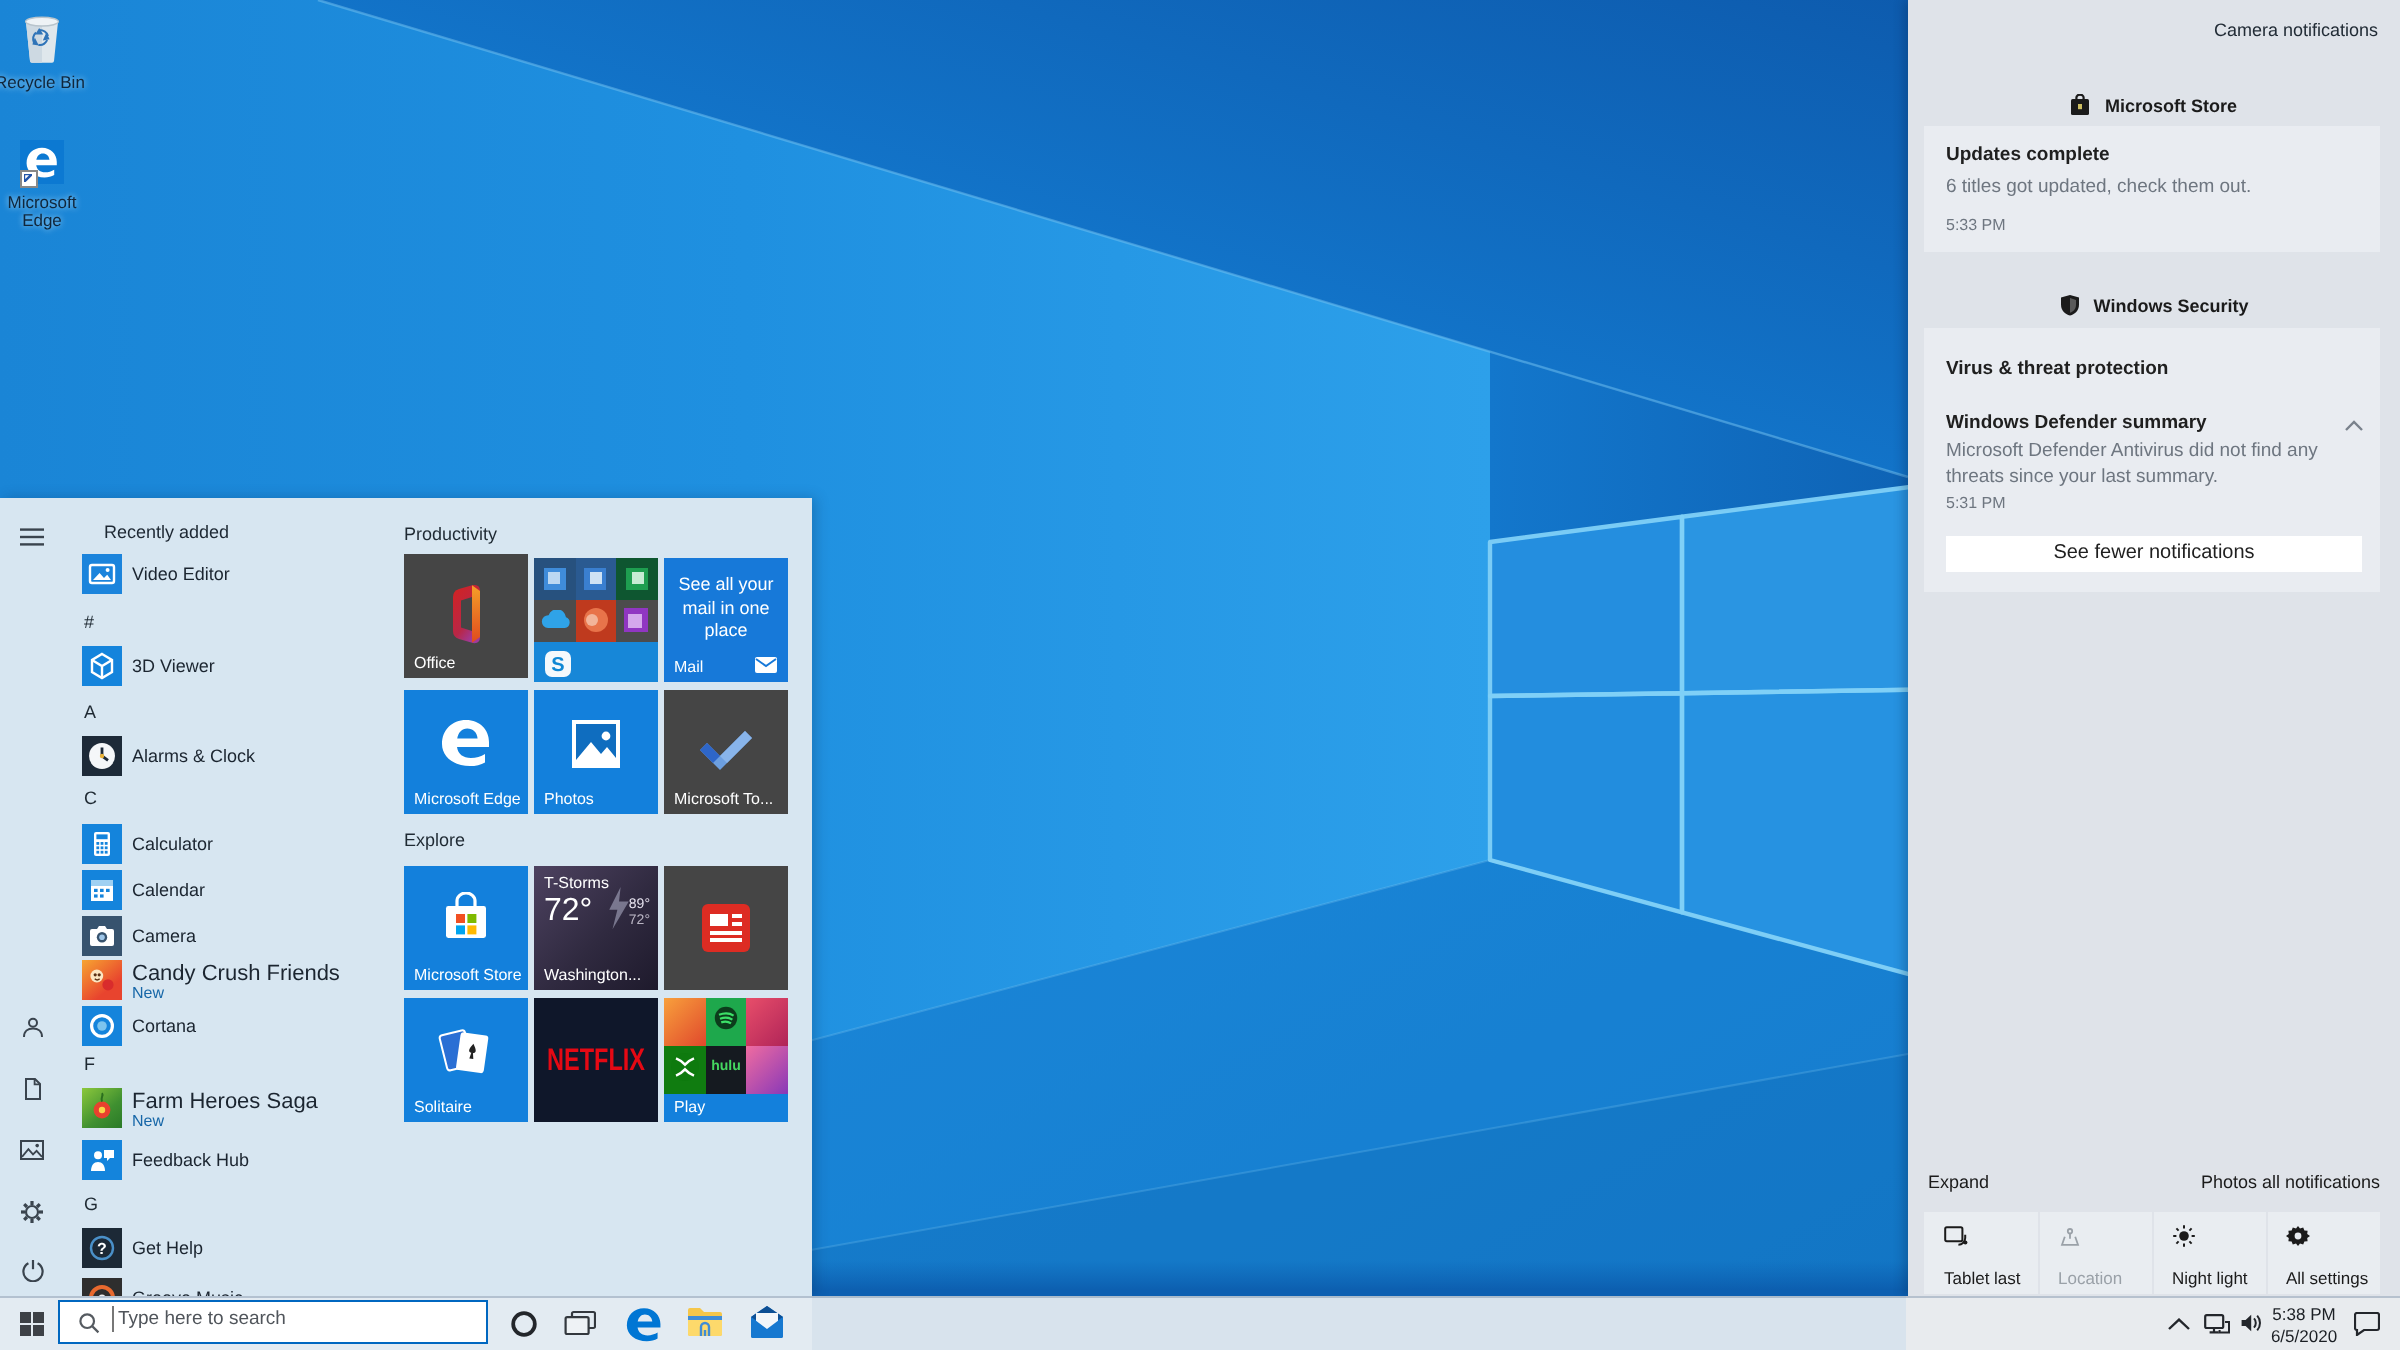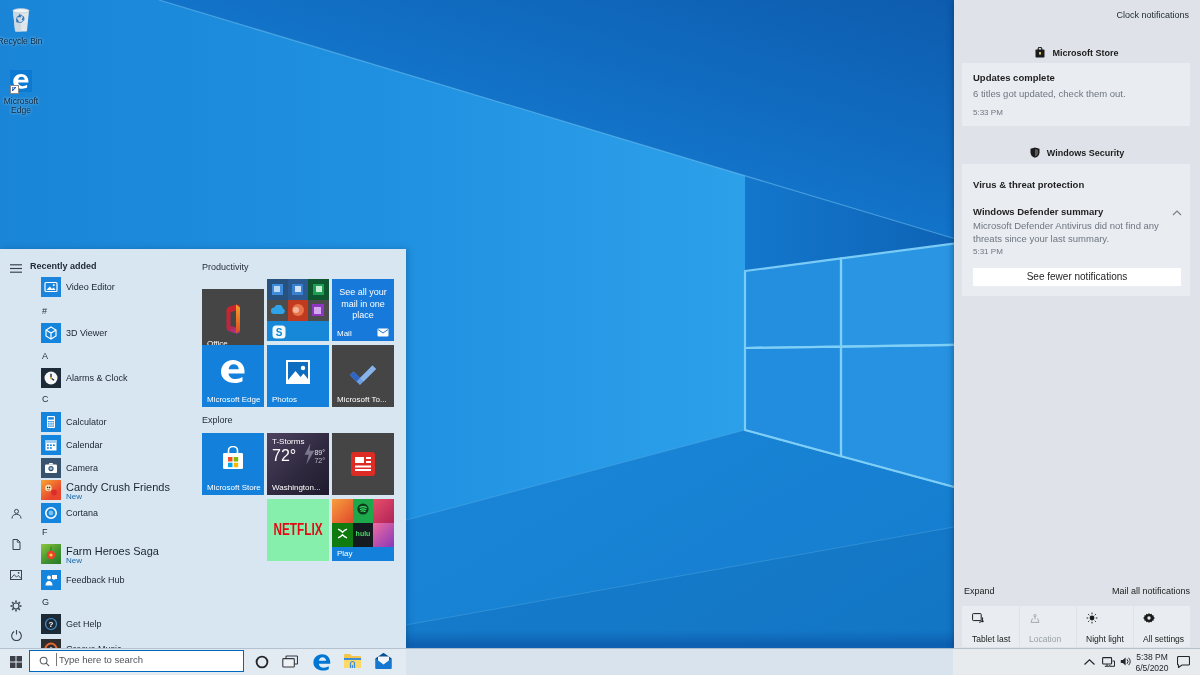--- a/index.html
+++ b/index.html
@@ -117,21 +117,21 @@
         <path d="M9.9 2.1 L8.5 3.5"></path>
         <path d="M3.5 8.5 L2.1 9.9"></path>
       </g>
       <circle cx="6" cy="6" r="3" fill="none" stroke="#3a444e" stroke-width="1.1"></circle>
     </svg>
   <svg style="position:absolute;left:11px;top:381px;" width="11" height="11" viewBox="0 0 11 11">
       <path d="M3.2 1.6 A4.8 4.8 0 1 0 7.8 1.6" fill="none" stroke="#3a444e" stroke-width="1.1"></path>
       <path d="M5.5 0 V4.6" stroke="#3a444e" stroke-width="1.1"></path>
     </svg>
 
-  <div class="sechead" style="left:30px;top:12px;font-weight:bold;color:#1d2833;">Recently added</div>
+  <div class="sechead" style="left:52px;top:12px;font-weight:normal;color:#1d2833;">Recently added</div>
   <div class="appitem" style="top:28px;">
       <div class="ic" style="background:#1b84dc;"><svg width="20" height="20" viewBox="0 0 20 20">
           <rect x="4" y="5.5" width="12" height="9" rx="1" fill="none" stroke="#fff" stroke-width="1.2"></rect>
           <path d="M5.5 13 L8.8 9.5 L11 12 L12.6 10.4 L14.5 13 Z" fill="#fff"></path>
           <circle cx="12.8" cy="8" r="1" fill="#fff"></circle>
         </svg></div>
       <div class="lb">Video Editor</div>
     </div>
   <div class="sechead" style="left:42px;top:57px;font-weight:normal;">#</div>
   <div class="appitem" style="top:74px;">
@@ -238,21 +238,21 @@
     </div>
   <div class="appitem" style="top:390px;">
       <div class="ic" style="background:#2e2e2e;"><svg width="20" height="20" viewBox="0 0 20 20">
           <circle cx="10" cy="10" r="5.5" fill="none" stroke="#e8692e" stroke-width="2"></circle>
           <circle cx="10" cy="10" r="1.8" fill="#f0f0f0"></circle>
         </svg></div>
       <div class="lb">Groove Music</div>
     </div>
 
   <div class="sechead" style="left:202px;top:13px;font-weight:normal;">Productivity</div>
-  <div class="tile" id="t-office" style="left:202px;top:40px;background:#454545;">
+  <div class="tile" id="t-office" style="left:202px;top:28px;background:#454545;">
       <svg style="position:absolute;left:21px;top:15px;" width="20" height="30" viewBox="0 0 20 30">
    <defs>
      <linearGradient id="ofL" x1="0" y1="0" x2="0.6" y2="1">
             <stop offset="0" stop-color="#d42220"></stop>
             <stop offset="0.7" stop-color="#b82747"></stop>
             <stop offset="1" stop-color="#9f3a9b"></stop>
           </linearGradient>
      <linearGradient id="ofR" x1="0" y1="0" x2="0" y2="1">
             <stop offset="0" stop-color="#f59f28"></stop>
             <stop offset="1" stop-color="#e04a1e"></stop>
@@ -349,21 +349,34 @@
   <div class="tile" id="t-news" style="left:332px;top:184px;background:#454545;">
       <svg style="position:absolute;left:19px;top:19px;" width="24" height="24" viewBox="0 0 24 24">
         <rect x="0" y="0" width="24" height="24" rx="3" fill="#dd2c23"></rect>
         <rect x="4" y="5" width="9" height="6" fill="#fff"></rect>
         <rect x="15" y="5" width="5" height="2" fill="#fff"></rect>
         <rect x="15" y="9" width="5" height="2" fill="#fff"></rect>
         <rect x="4" y="13.5" width="16" height="2" fill="#fff"></rect>
         <rect x="4" y="17" width="16" height="2" fill="#fff"></rect>
       </svg>
     </div>
-  <div class="tile" id="t-netflix" style="left:267px;top:250px;background:#86efac;">
+  <div class="tile" id="t-sol" style="left:202px;top:250px;background:#1380dc;">
+      <svg style="position:absolute;left:17px;top:13px;" width="28" height="30" viewBox="0 0 28 30">
+        <g transform="rotate(-14 10 15)">
+          <rect x="3" y="4" width="13" height="18" rx="1.5" fill="#2a6fd4"></rect>
+          <rect x="3" y="4" width="13" height="18" rx="1.5" fill="none" stroke="#fff" stroke-width="1"></rect>
+        </g>
+        <g transform="rotate(8 18 15)">
+          <rect x="10" y="5" width="14" height="19" rx="1.5" fill="#fff"></rect>
+          <path d="M17 10 C15 13 14.6 14.5 17 14.7 C19.4 14.5 19 13 17 10 Z M16.6 14.5 L16 17.5 H18 L17.4 14.5 Z" fill="#222"></path>
+        </g>
+      </svg>
+      <div class="tl">Solitaire</div>
+    </div>
+  <div class="tile" id="t-netflix" style="left:267px;top:250px;background:#0f172a;">
       <div style="position:absolute;left:0;top:24px;width:62px;text-align:center;font-size:12px;font-weight:bold;color:#e50914;letter-spacing:0px;transform:scale(0.98,1.3);">NETFLIX</div>
     </div>
   <div class="tile" id="t-play" style="left:332px;top:250px;background:#1380dc;">
       <div style="position:absolute;left:0;top:0;width:62px;height:48px;"></div>
    <div style="position:absolute;left:0;top:0;width:21px;height:24px;background:linear-gradient(135deg,#f8a03c,#e0482c);"></div>
    <div style="position:absolute;left:21px;top:0;width:20px;height:24px;background:#1ea84c;"></div>
    <svg style="position:absolute;left:25px;top:4px;" width="12" height="12" viewBox="0 0 12 12">
         <circle cx="6" cy="6" r="5.6" fill="#0c3c1c"></circle>
         <g stroke="#3ce068" stroke-width="1.1" fill="none">
           <path d="M2.5 4.4 C5 3.4 8 3.6 9.8 4.8"></path>
@@ -379,21 +392,21 @@
       </svg>
    <div style="position:absolute;left:21px;top:24px;width:20px;height:24px;background:#151a20;"></div>
    <div style="position:absolute;left:21px;top:31px;width:20px;text-align:center;font-size:7px;font-weight:bold;color:#45d860;">hulu</div>
    <div style="position:absolute;left:41px;top:24px;width:21px;height:24px;background:linear-gradient(135deg,#f06ca0,#8838b8);"></div>
    <div style="position:absolute;left:0;bottom:0;width:62px;height:14px;background:#1380dc;"></div>
       <div class="tl">Play</div>
     </div>
 </div>
 
 <div id="ac">
-  <div style="position:absolute;right:11px;top:10px;font-size:9px;color:#222c36;">Clock notifications</div>
+  <div style="position:absolute;right:11px;top:10px;font-size:9px;color:#222c36;">Camera notifications</div>
 
   <div class="achead" style="top:47px;"><svg width="10" height="11" viewBox="0 0 10 11" style="vertical-align:-2px;margin-right:7px;">
         <rect x="0.5" y="2.5" width="9" height="8" rx="0.8" fill="#1b1b1b"></rect>
         <path d="M3.2 3 V1.8 a1.8 1.5 0 0 1 3.6 0 V3" fill="none" stroke="#1b1b1b" stroke-width="1.1"></path>
         <rect x="4" y="5" width="2" height="2.6" fill="#cdbf62"></rect>
       </svg>Microsoft Store</div>
 
   <div class="accard" style="top:63px;height:63px;">
     <div style="position:absolute;left:11px;top:9px;font-size:9.5px;font-weight:bold;color:#1f1f1f;">Updates complete</div>
     <div style="position:absolute;left:11px;top:25px;font-size:9.5px;color:#6e7680;">6 titles got updated, check them out.</div>
@@ -410,21 +423,21 @@
     <div style="position:absolute;left:11px;top:42px;font-size:9.5px;font-weight:bold;color:#1f1f1f;">Windows Defender summary</div>
     <div style="position:absolute;left:11px;top:55px;font-size:9.5px;color:#6e7680;line-height:13px;">Microsoft Defender Antivirus did not find any<br>threats since your last summary.</div>
     <div style="position:absolute;left:11px;top:83px;font-size:8px;color:#6e7680;">5:31 PM</div>
     <svg style="position:absolute;right:8px;top:46px;" width="10" height="6" viewBox="0 0 10 6">
         <path d="M1 5 L5 1 L9 5" fill="none" stroke="#7a828c" stroke-width="1.2"></path>
       </svg>
     <div style="position:absolute;left:11px;top:104px;width:208px;height:18px;background:#fff;text-align:center;line-height:18px;font-size:10px;color:#1f1f1f;">See fewer notifications</div>
   </div>
 
   <div style="position:absolute;left:10px;top:586px;font-size:9px;color:#1b1b1b;">Expand</div>
-  <div style="position:absolute;right:10px;top:586px;font-size:9px;color:#1b1b1b;">Mail all notifications</div>
+  <div style="position:absolute;right:10px;top:586px;font-size:9px;color:#1b1b1b;">Photos all notifications</div>
 
   <div style="position:absolute;left:8px;top:606px;width:228px;height:41px;background:#e9edf1;">
     <div style="position:absolute;left:57px;top:0;width:1px;height:41px;background:#dfe3e9;"></div>
     <div style="position:absolute;left:114px;top:0;width:1px;height:41px;background:#dfe3e9;"></div>
     <div style="position:absolute;left:171px;top:0;width:1px;height:41px;background:#dfe3e9;"></div>
 
     <svg style="position:absolute;left:10px;top:6px;" width="12" height="12" viewBox="0 0 12 12">
         <rect x="0.6" y="1.6" width="8.6" height="7" rx="0.8" fill="none" stroke="#1b1b1b" stroke-width="1"></rect>
         <path d="M7.2 10.4 a3.4 3.4 0 0 0 3.4-3.4 V5.4" fill="none" stroke="#1b1b1b" stroke-width="1"></path>
         <circle cx="10.7" cy="9.3" r="1" fill="#1b1b1b"></circle>

